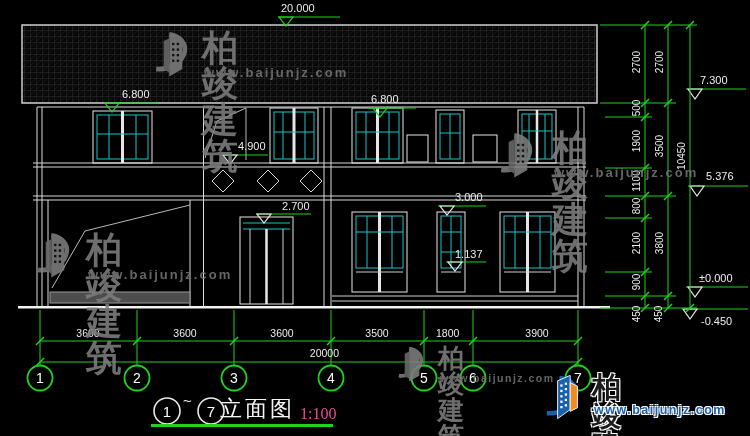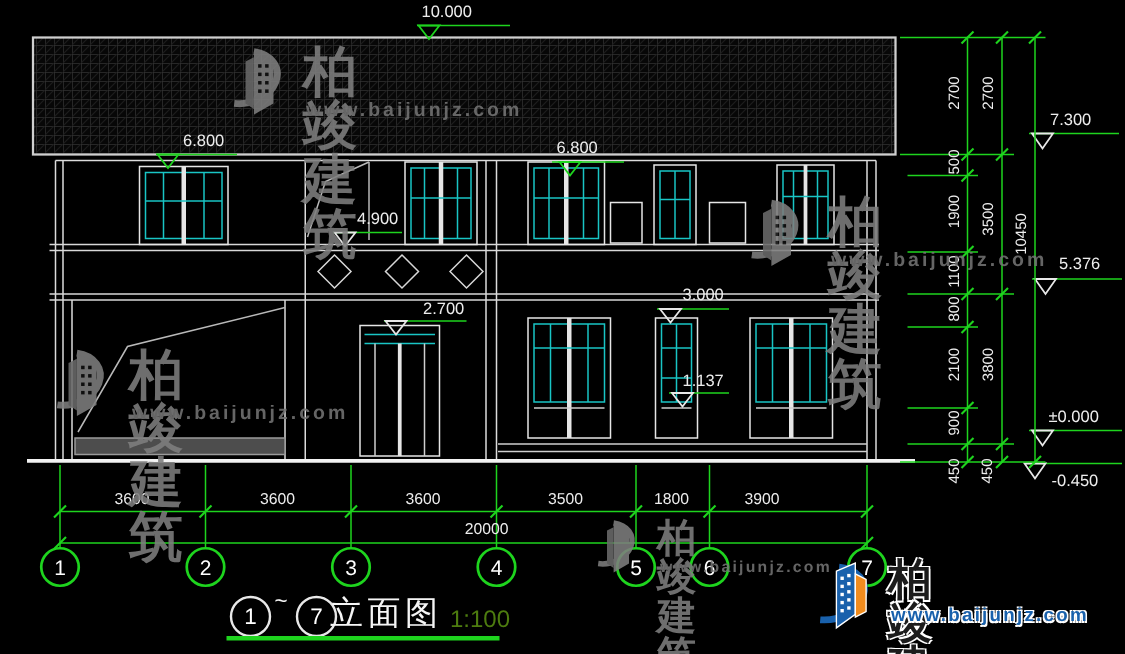--- a/index.html
+++ b/index.html
@@ -8,21 +8,21 @@
   #stage svg{position:absolute;left:0;top:0;}
   .txt{position:absolute;color:#f0f0f0;font-size:11px;line-height:1;white-space:nowrap;}
   .dim{font-size:10.5px;color:#ededed;}
   .dimr{width:44px;text-align:center;transform:rotate(-90deg);transform-origin:center;
         font-size:10px;color:#ededed;}
   .dimr-wide{width:52px;}
   .lvl{font-size:11px;color:#ededed;}
   .axis-num{width:26px;text-align:center;font-size:14px;color:#fff;}
   .title-num{width:26px;text-align:center;font-size:15px;color:#fff;}
   .title-name{font-size:22px;color:#f5f5f5;letter-spacing:3px;}
-  .title-scale{font-size:16px;color:#4d7c0f;}
+  .title-scale{font-size:16px;color:#ec4899;font-family:Liberation Serif, serif;}
   .title-tilde{font-size:15px;color:#f5f5f5;}
   .wm{position:absolute;opacity:.88;}
   .wm-brand{position:absolute;color:#7e7e7e;font-weight:bold;letter-spacing:4px;
             font-size:36px;line-height:1;}
   .wm-url{position:absolute;color:#747474;font-weight:bold;letter-spacing:2px;
           font-size:13px;line-height:1;}
   .wm-brand.small{font-size:26px;letter-spacing:3px;}
   .wm-url.small{font-size:10.5px;letter-spacing:1.5px;}
   .logo-brand{position:absolute;color:#1c1c1c;font-weight:bold;letter-spacing:3px;
               font-size:29px;line-height:1;
@@ -273,21 +273,21 @@
     <circle cx="578" cy="378" r="12.5"></circle>
   </g>
 
   <g fill="none">
     <circle cx="167" cy="411" r="13" stroke="#e8e8e8" stroke-width="1.6"></circle>
     <circle cx="211" cy="411" r="13" stroke="#e8e8e8" stroke-width="1.6"></circle>
     <rect x="151" y="424" width="182" height="3" fill="#1ed41e" stroke="none"></rect>
   </g>
 </svg>
 
-<span class="txt lvl" style="left:281px;top:3px">10.000</span>
+<span class="txt lvl" style="left:281px;top:3px">20.000</span>
 <span class="txt lvl" style="left:122px;top:89px">6.800</span>
 <span class="txt lvl" style="left:371px;top:94px">6.800</span>
 <span class="txt lvl" style="left:238px;top:141px">4.900</span>
 <span class="txt lvl" style="left:282px;top:201px">2.700</span>
 <span class="txt lvl" style="left:455px;top:192px">3.000</span>
 <span class="txt lvl" style="left:455px;top:249px">1.137</span>
 
 <span class="txt lvl" style="left:700px;top:75px">7.300</span>
 <span class="txt lvl" style="left:706px;top:171px">5.376</span>
 <span class="txt lvl" style="left:699px;top:273px">±0.000</span>
@@ -307,21 +307,21 @@
 <span class="txt dimr" style="left:638px;top:238px">3800</span>
 <span class="txt dimr" style="left:637px;top:309px">450</span>
 
 <span class="txt dimr dimr-wide" style="left:656px;top:151px">10450</span>
 
 <span class="txt dim" style="left:76px;top:328px;width:24px;text-align:center">3600</span>
 <span class="txt dim" style="left:173px;top:328px;width:24px;text-align:center">3600</span>
 <span class="txt dim" style="left:270px;top:328px;width:24px;text-align:center">3600</span>
 <span class="txt dim" style="left:365px;top:328px;width:24px;text-align:center">3500</span>
 <span class="txt dim" style="left:436px;top:328px;width:24px;text-align:left">1800</span>
-<span class="txt dim" style="left:496px;top:328px;width:24px;text-align:center">3900</span>
+<span class="txt dim" style="left:525px;top:328px;width:24px;text-align:center">3900</span>
 <span class="txt dim" style="left:279px;top:348px;width:60px;text-align:right">20000</span>
 
 <span class="txt axis-num" style="left:27px;top:371px">1</span>
 <span class="txt axis-num" style="left:124px;top:371px">2</span>
 <span class="txt axis-num" style="left:221px;top:371px">3</span>
 <span class="txt axis-num" style="left:318px;top:371px">4</span>
 <span class="txt axis-num" style="left:411px;top:371px">5</span>
 <span class="txt axis-num" style="left:460px;top:371px">6</span>
 <span class="txt axis-num" style="left:565px;top:371px">7</span>
 

